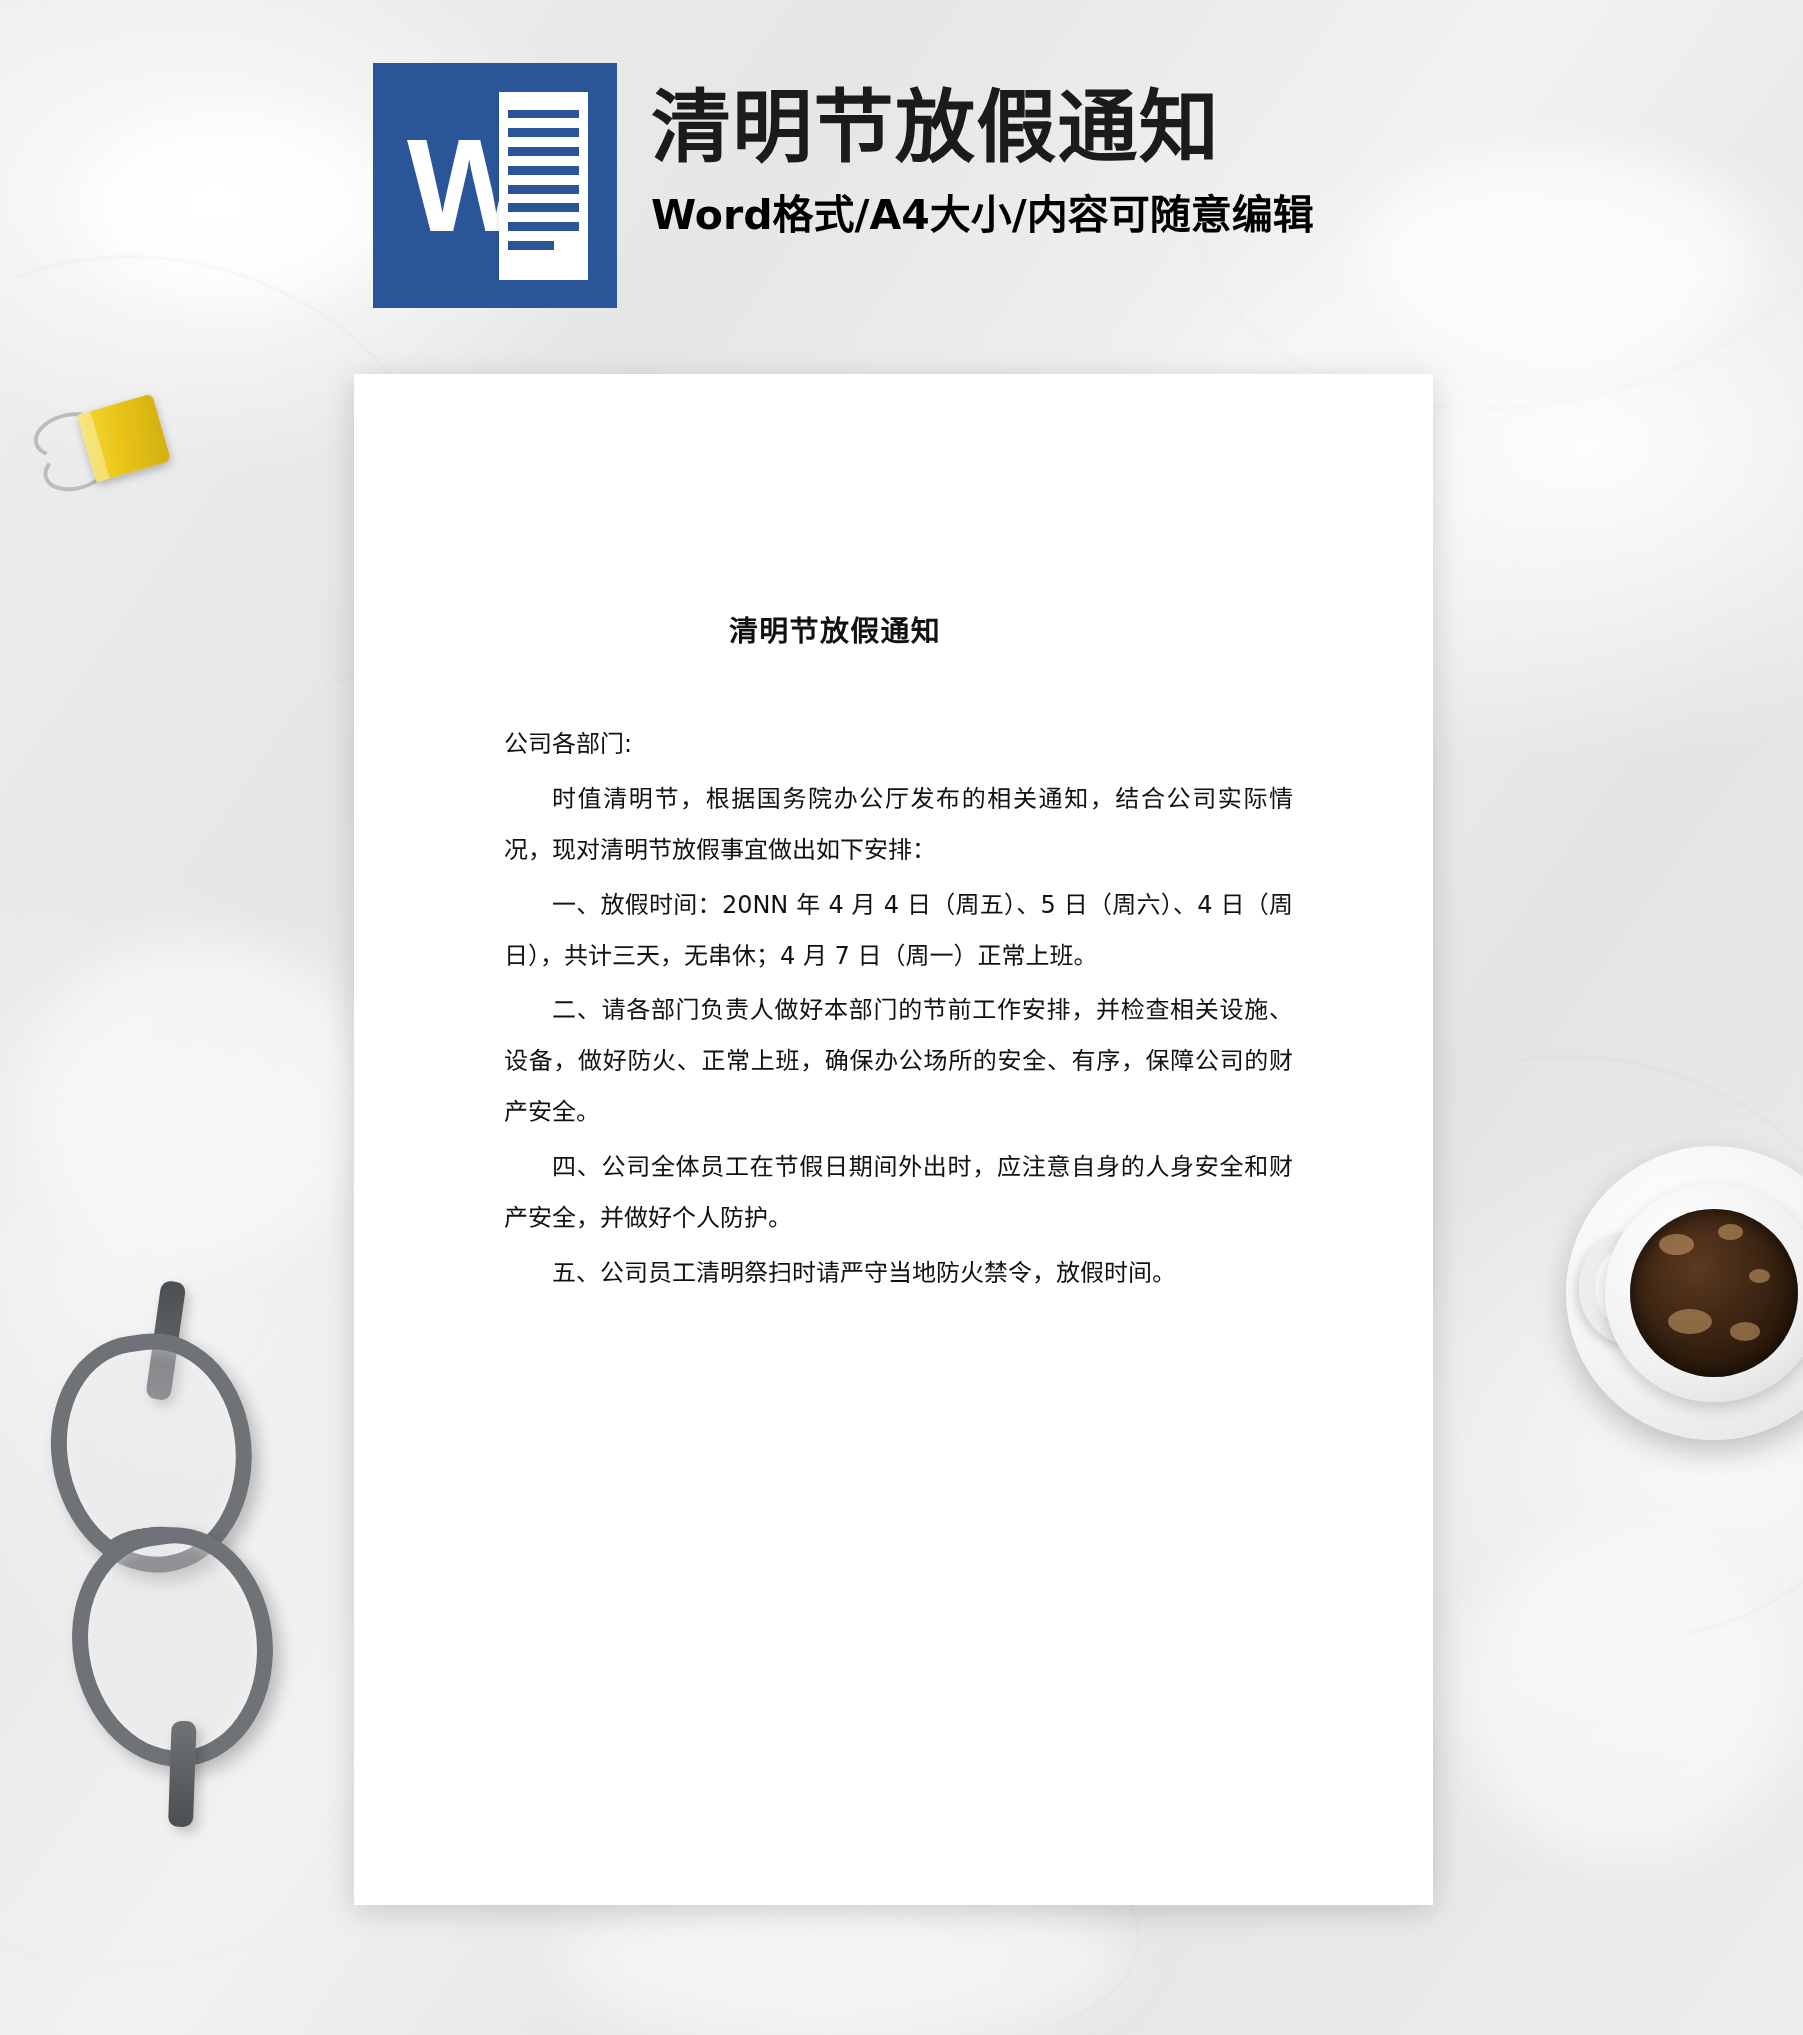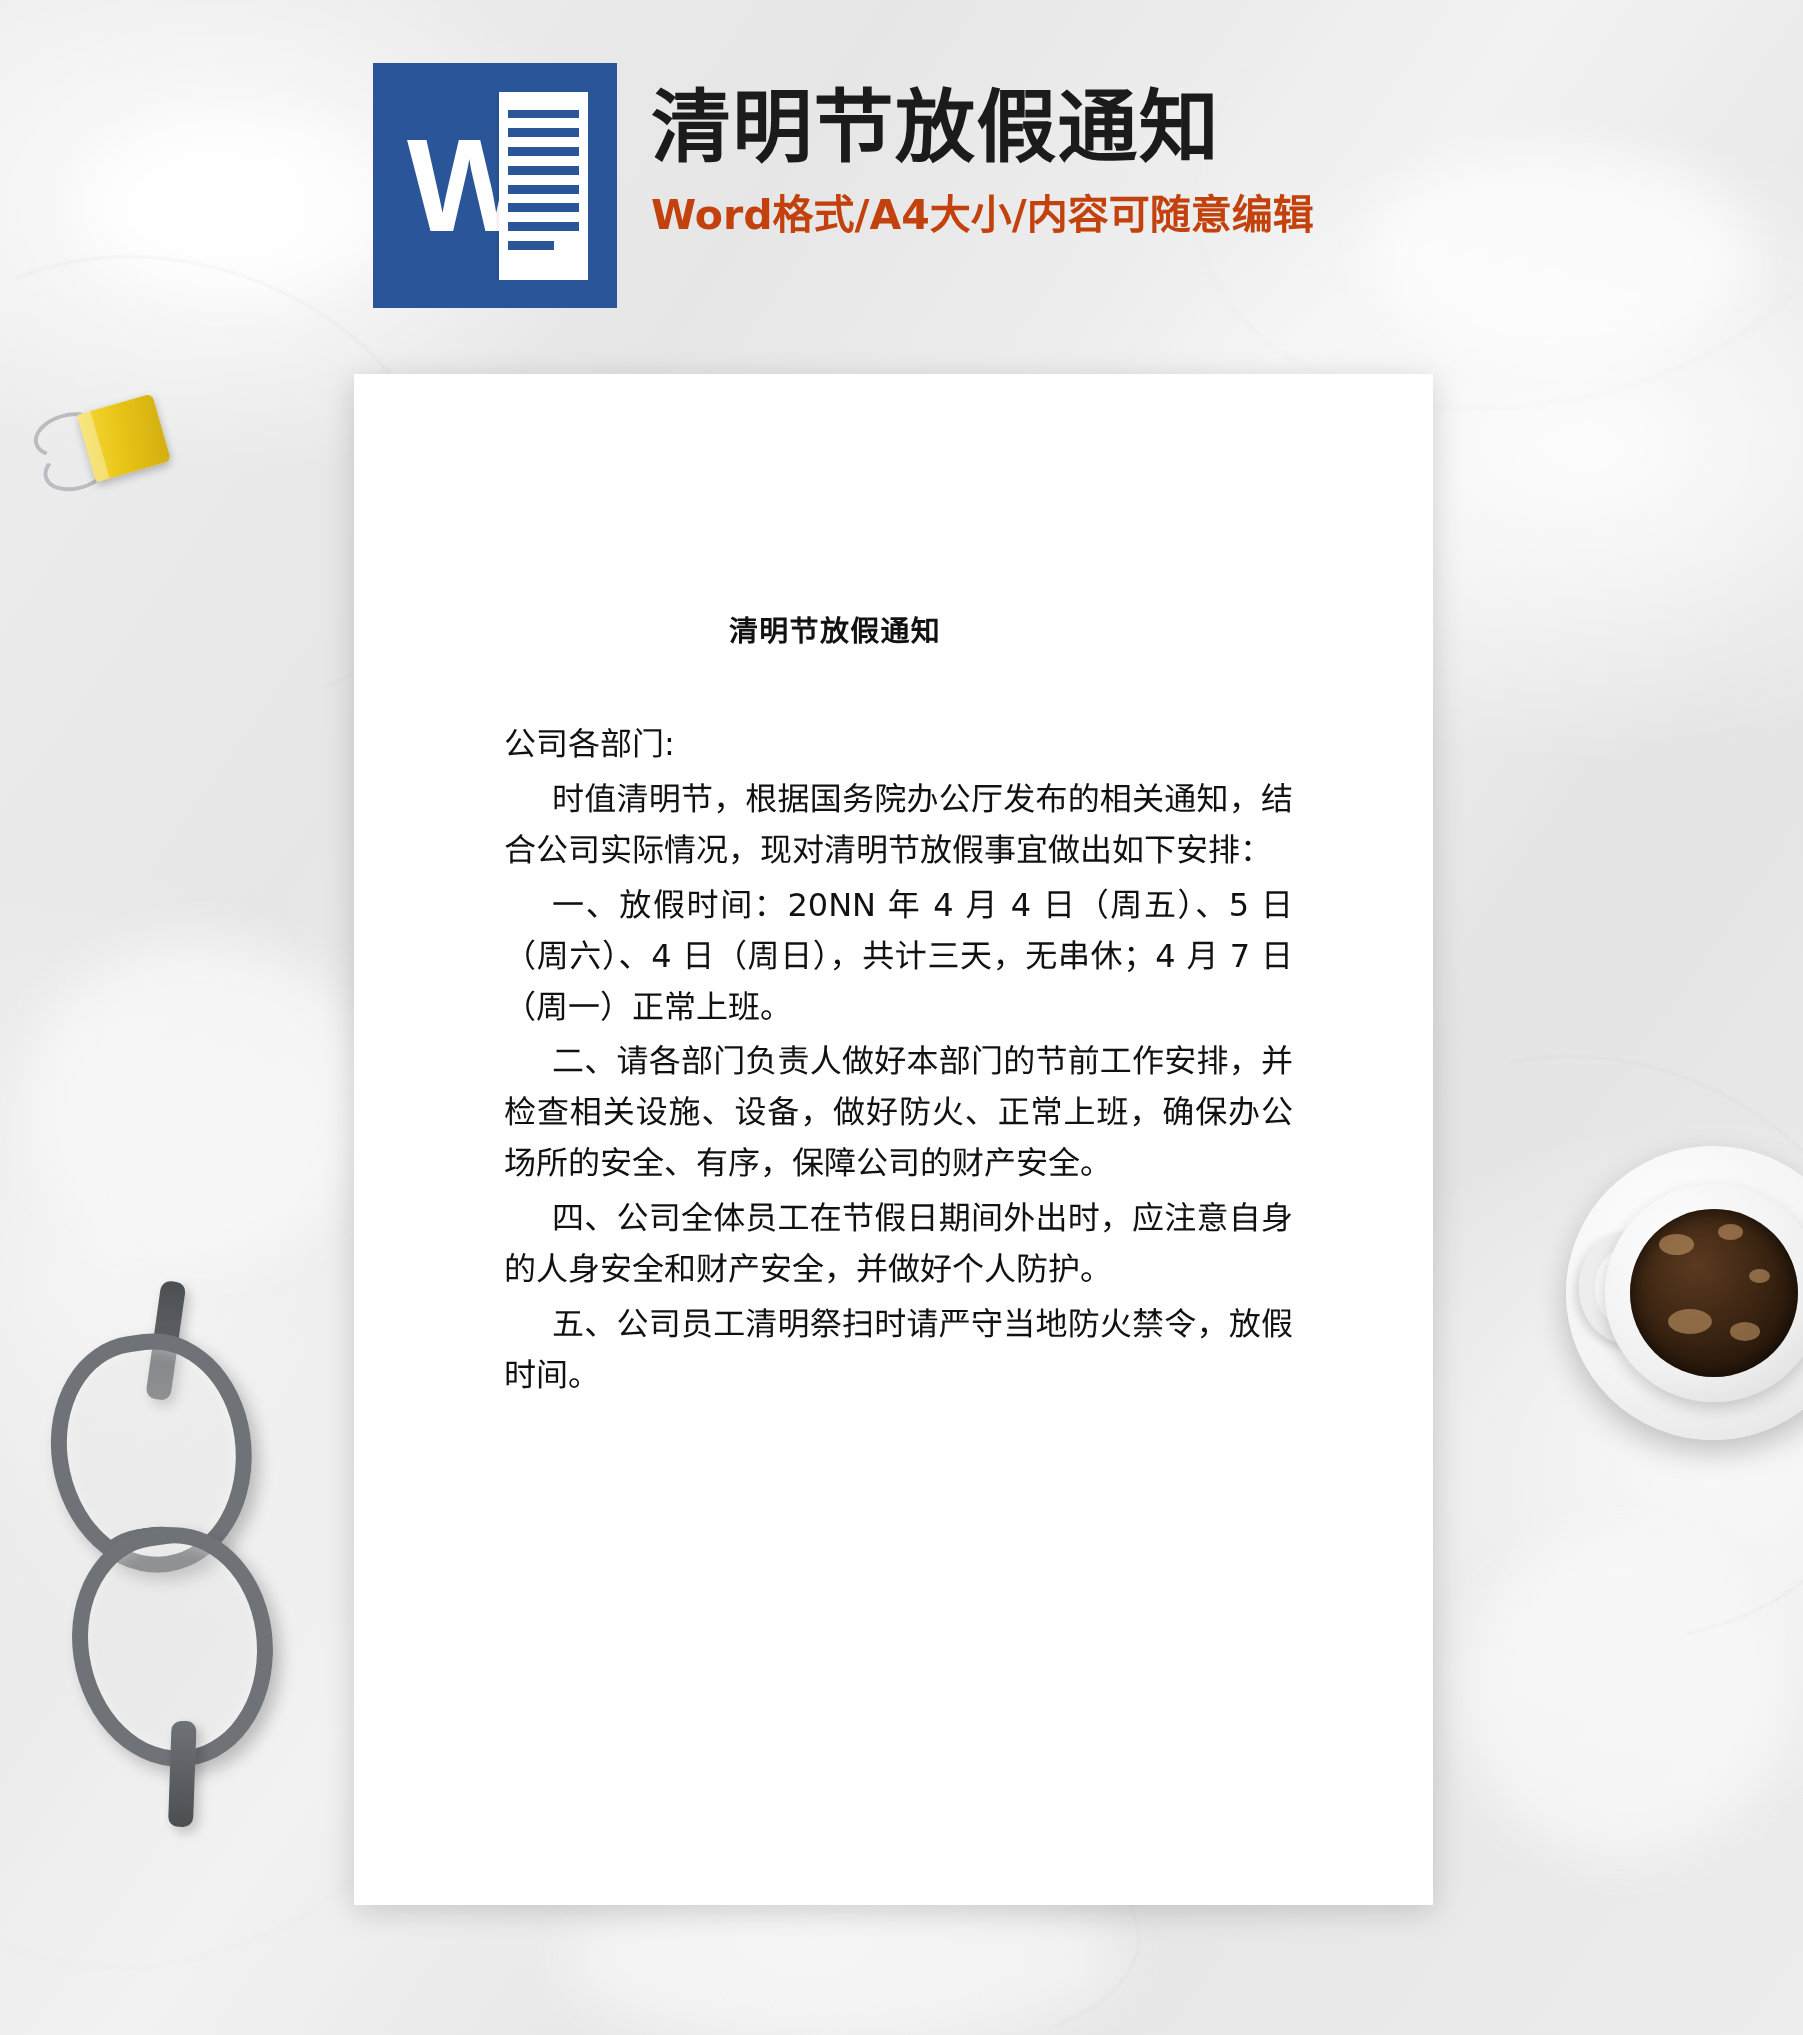--- a/index.html
+++ b/index.html
@@ -106,21 +106,21 @@
     color: #1b1b1b;
     letter-spacing: 1.3px;
     white-space: nowrap;
     font-family: "DejaVu Sans", sans-serif;
   }
   #title-sub {
     margin-top: 15px;
     font-size: 41px;
     line-height: 50px;
     font-weight: 700;
-    color: #c2410c;
+    color: #000000;
     white-space: nowrap;
     font-family: "DejaVu Sans", sans-serif;
   }
 
   
   #doc-page {
     position: absolute;
     left: 354px;
     top: 374px;
     width: 1079px;
@@ -141,21 +141,21 @@
     padding-left: 225px;
     font-size: 29px;
     line-height: 38px;
     font-weight: 700;
     color: #111111;
     letter-spacing: 1.3px;
     font-family: "DejaVu Sans", sans-serif;
   }
   #doc-body {
     margin-top: 69px;
-    font-size: 32px;
+    font-size: 24px;
     line-height: 51px;
     color: #111111;
     font-family: "DejaVu Sans", sans-serif;
   }
   #doc-body p {
     margin: 0 0 0 0;
     text-align: justify;
     text-justify: inter-ideograph;
   }
   #doc-body p.indent { text-indent: 48px; }

